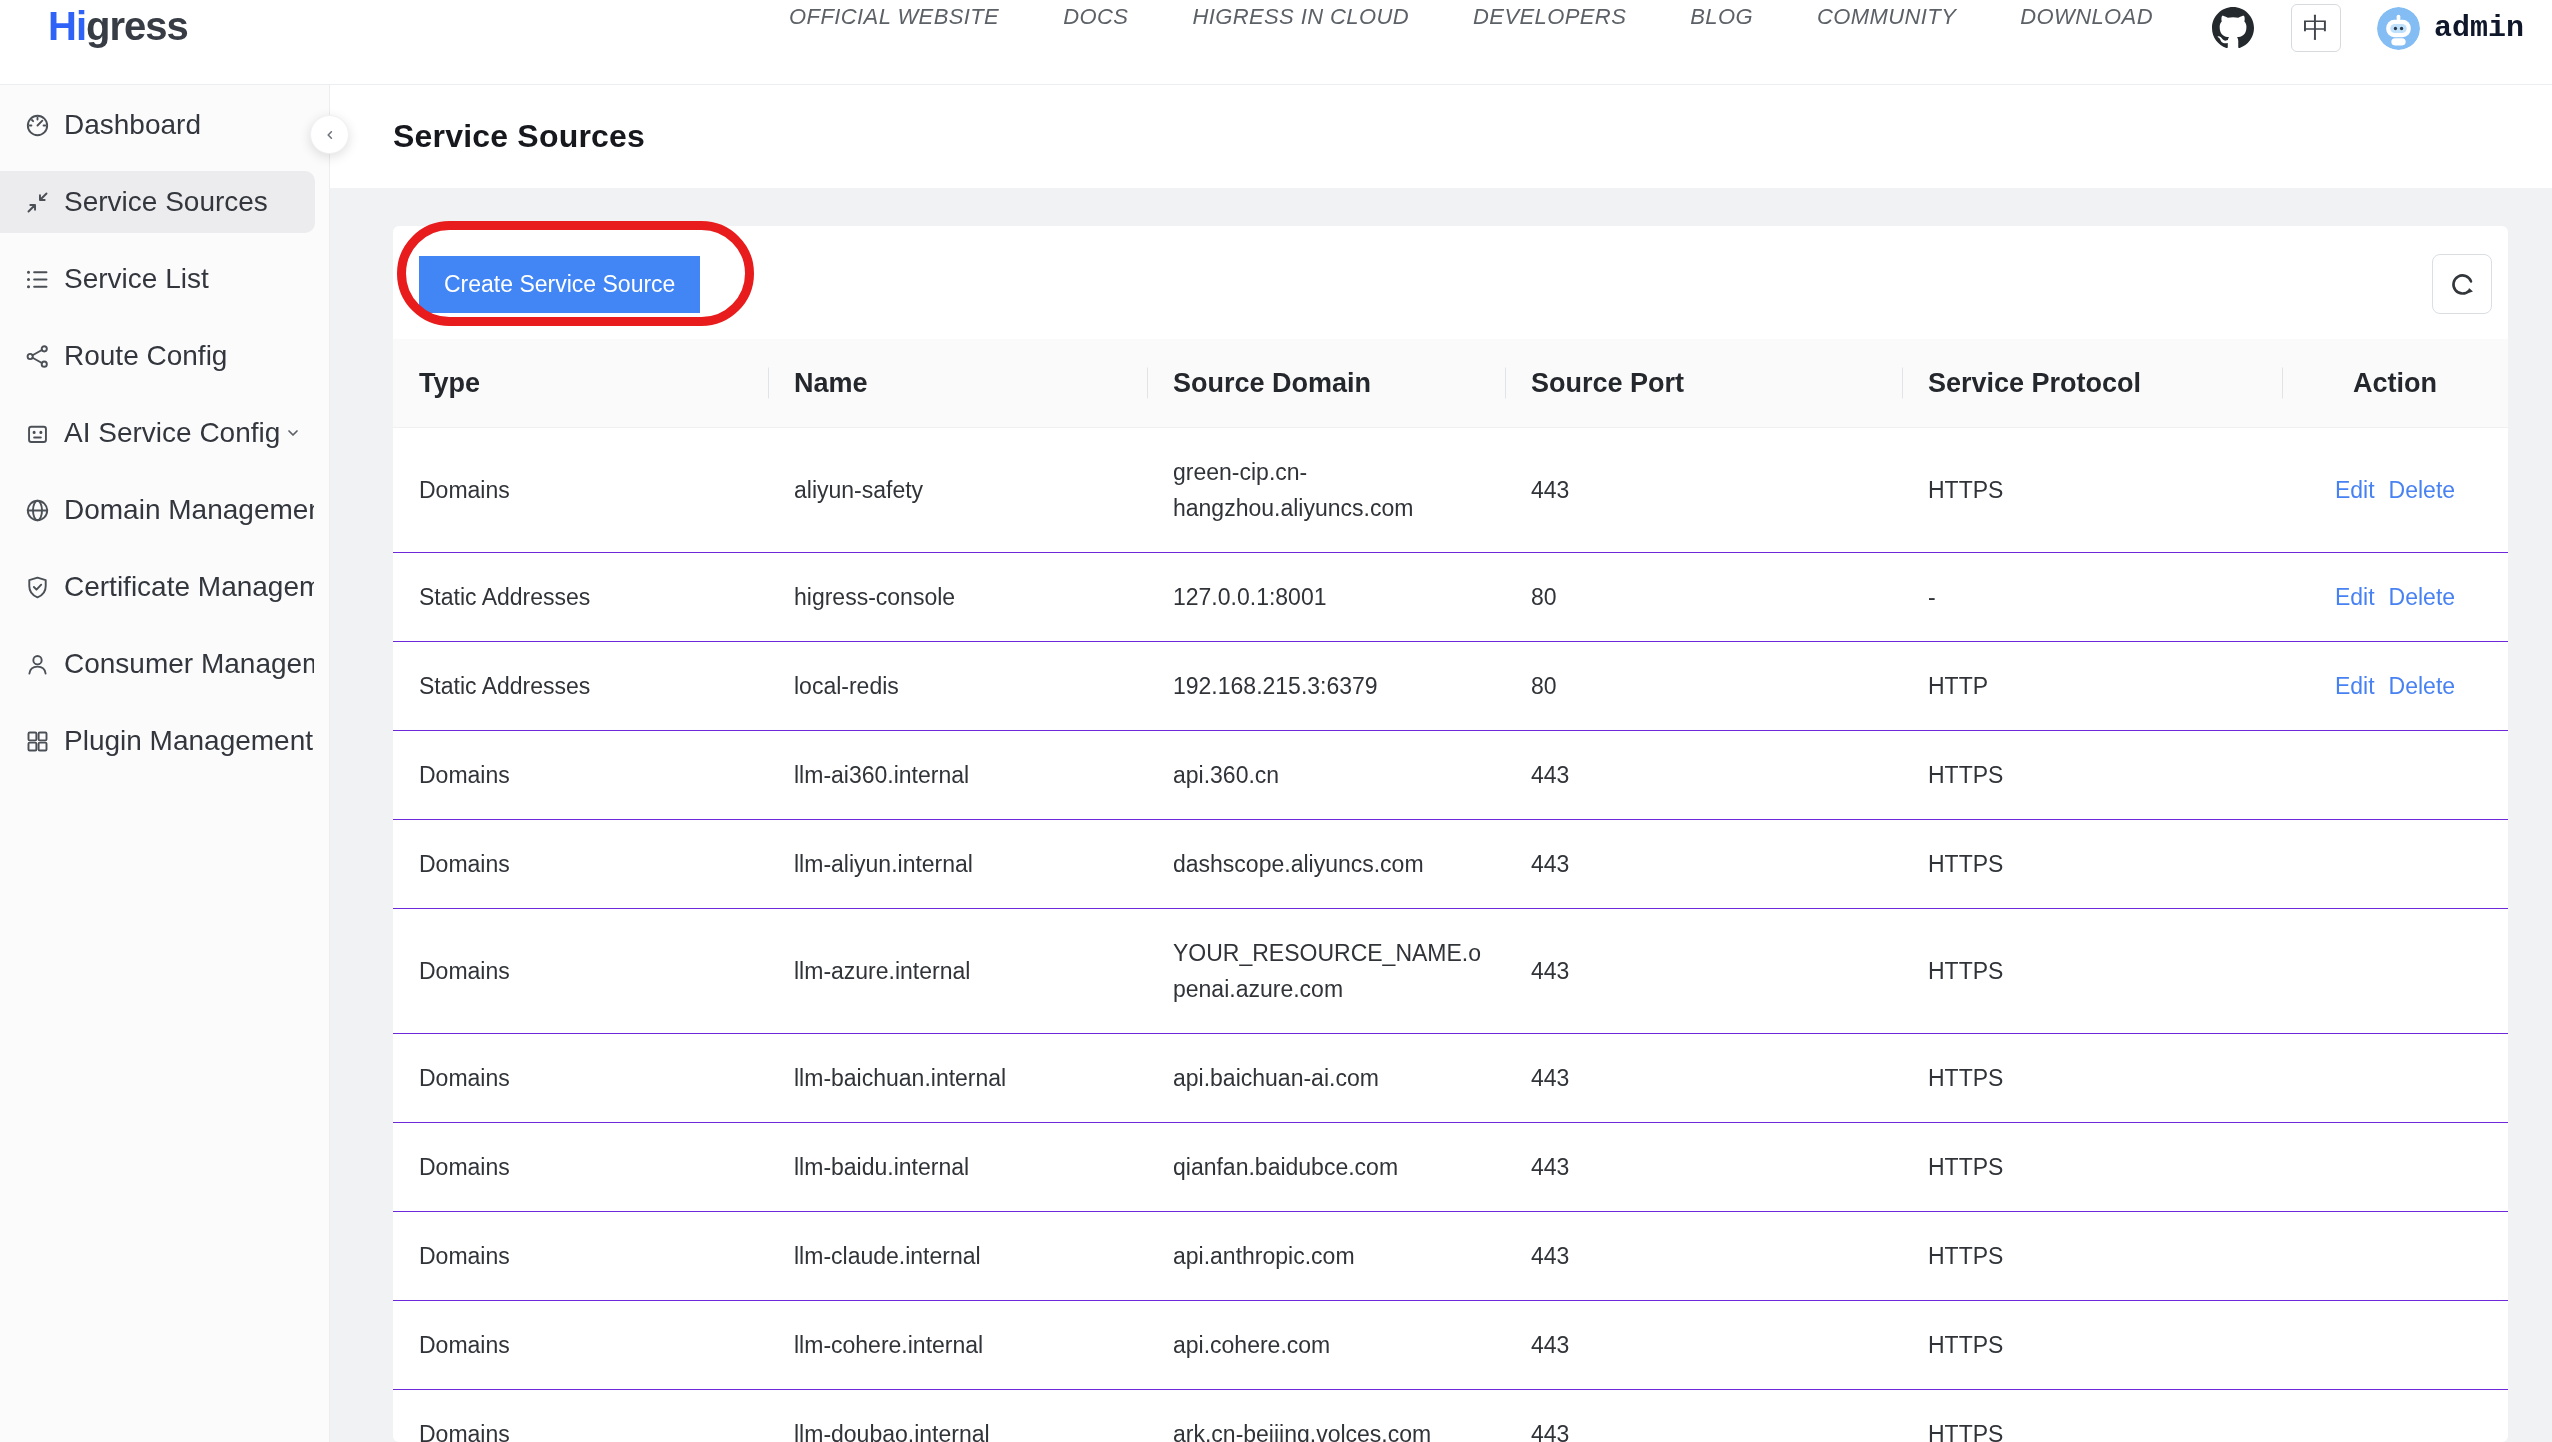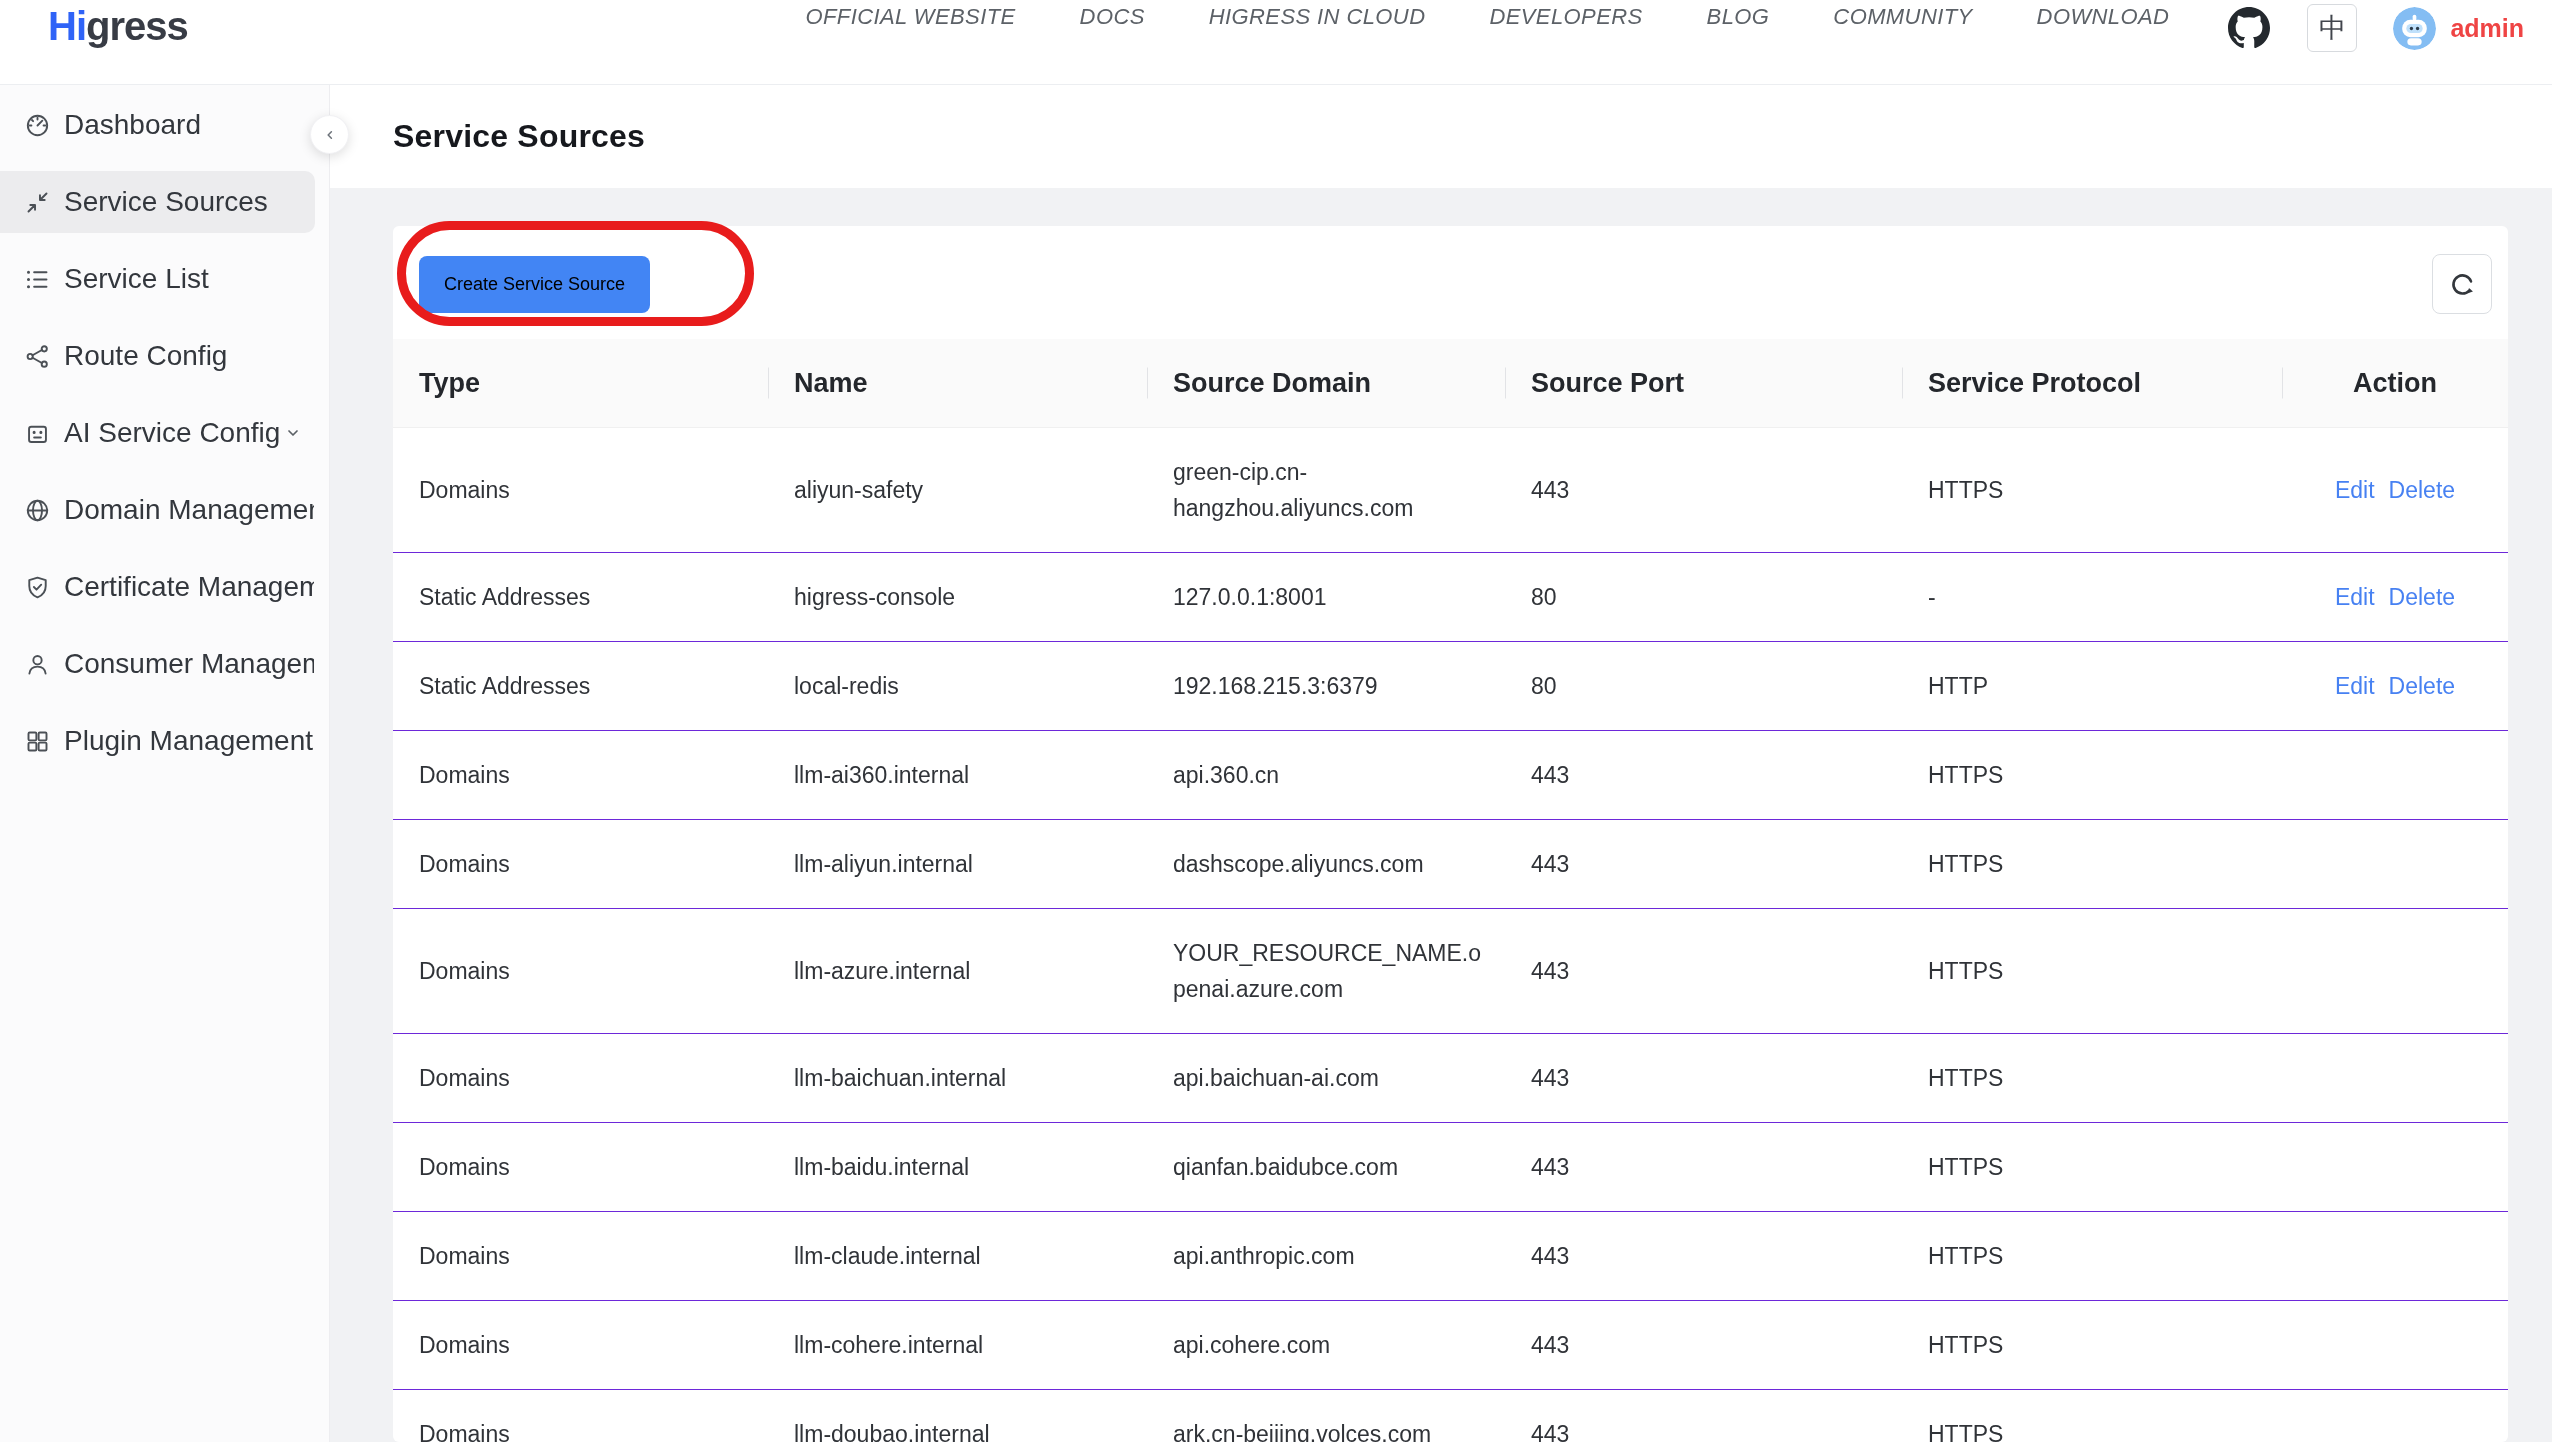--- a/index.html
+++ b/index.html
@@ -14,21 +14,21 @@
   .logo .hi{color:#2f63f7}.logo .rest{color:#383c45}
   .topnav{display:flex;gap:64px;margin-left:auto;align-items:center;}
   .nav-item{font-size:22px;color:#5c6167;letter-spacing:.4px;cursor:pointer;white-space:nowrap;font-style:italic;}
   .top-actions{display:flex;align-items:center;gap:36px;margin-left:58px;}
   .gh-btn{width:44px;height:44px;display:flex;align-items:center;justify-content:center;color:#24292e;cursor:pointer;}
   .gh-btn svg{width:42px;height:42px;}
   .lang-btn{width:50px;height:48px;border:1px solid #d7dade;border-radius:6px;display:flex;align-items:center;
             justify-content:center;font-size:27px;color:#41454c;background:#fff;cursor:pointer;}
   .user{display:flex;align-items:center;gap:14px;cursor:pointer;}
   .avatar{width:43px;height:43px;border-radius:50%;overflow:hidden;flex:none;}
-  .user-name{font-size:25px;color:#ef4444;font-weight:bold;}
+  .user-name{font-size:30px;color:#0f172a;font-weight:bold;font-family:Liberation Mono, monospace;}
 
   
   .layout{display:flex;height:1357px;}
   .sidebar{width:330px;background:#fbfbfc;border-right:1px solid #ededf0;position:relative;padding-top:9px;flex:none;}
   .side-item{height:62px;margin:0 14px 15px 0;display:flex;align-items:center;padding-left:24px;
              border-radius:0 10px 10px 0;cursor:pointer;}
   .side-item.active{background:#ececee;}
   .side-icon{width:27px;height:27px;margin-right:13px;flex:none;display:flex;color:#4b5056;}
   .side-icon svg{width:27px;height:27px;}
   .side-label{font-size:28px;color:#33373d;white-space:nowrap;overflow:hidden;max-width:250px;}
@@ -40,22 +40,22 @@
   .collapse-btn svg{width:22px;height:22px;}
 
   .main{flex:1;display:flex;flex-direction:column;min-width:0;}
   .pagehead{background:#fff;height:103px;display:flex;align-items:center;padding-left:63px;flex:none;}
   .page-title{font-size:32px;font-weight:700;color:#16181d;letter-spacing:.2px;}
   .pagebody{flex:1;padding:38px 44px 0 63px;min-height:0;}
   .card{background:#fff;border-radius:6px;height:100%;overflow:hidden;}
 
   
   .toolbar{padding:28px 16px 25px 26px;display:flex;align-items:center;justify-content:space-between;}
-  .btn-primary{height:57px;padding:0 25px;background:var(--accent,#4285f4);color:#000000;font-size:18px;border:none;
-               border-radius:8px;font-family:inherit;cursor:pointer;}
+  .btn-primary{height:57px;padding:0 25px;background:var(--accent,#4285f4);color:#ffffff;font-size:23px;border:none;
+               border-radius:0;font-family:inherit;cursor:pointer;}
   .btn-refresh{width:60px;height:60px;border:1px solid #dbdee2;border-radius:8px;background:#fff;display:flex;
                align-items:center;justify-content:center;cursor:pointer;color:#33373c;}
   .btn-refresh svg{width:31px;height:31px;}
 
   
   .table{width:100%;}
   .thead,.tr{display:grid;grid-template-columns:375px 379px 358px 397px 380px 1fr;align-items:center;}
   .thead{background:#fafafa;height:89px;border-bottom:1px solid #f0f0f0;}
   .th{font-size:27px;color:#24272c;font-weight:bold;position:relative;padding-left:26px;}
   .th:not(:first-child)::before{content:"";position:absolute;left:0;top:50%;transform:translateY(-50%);

